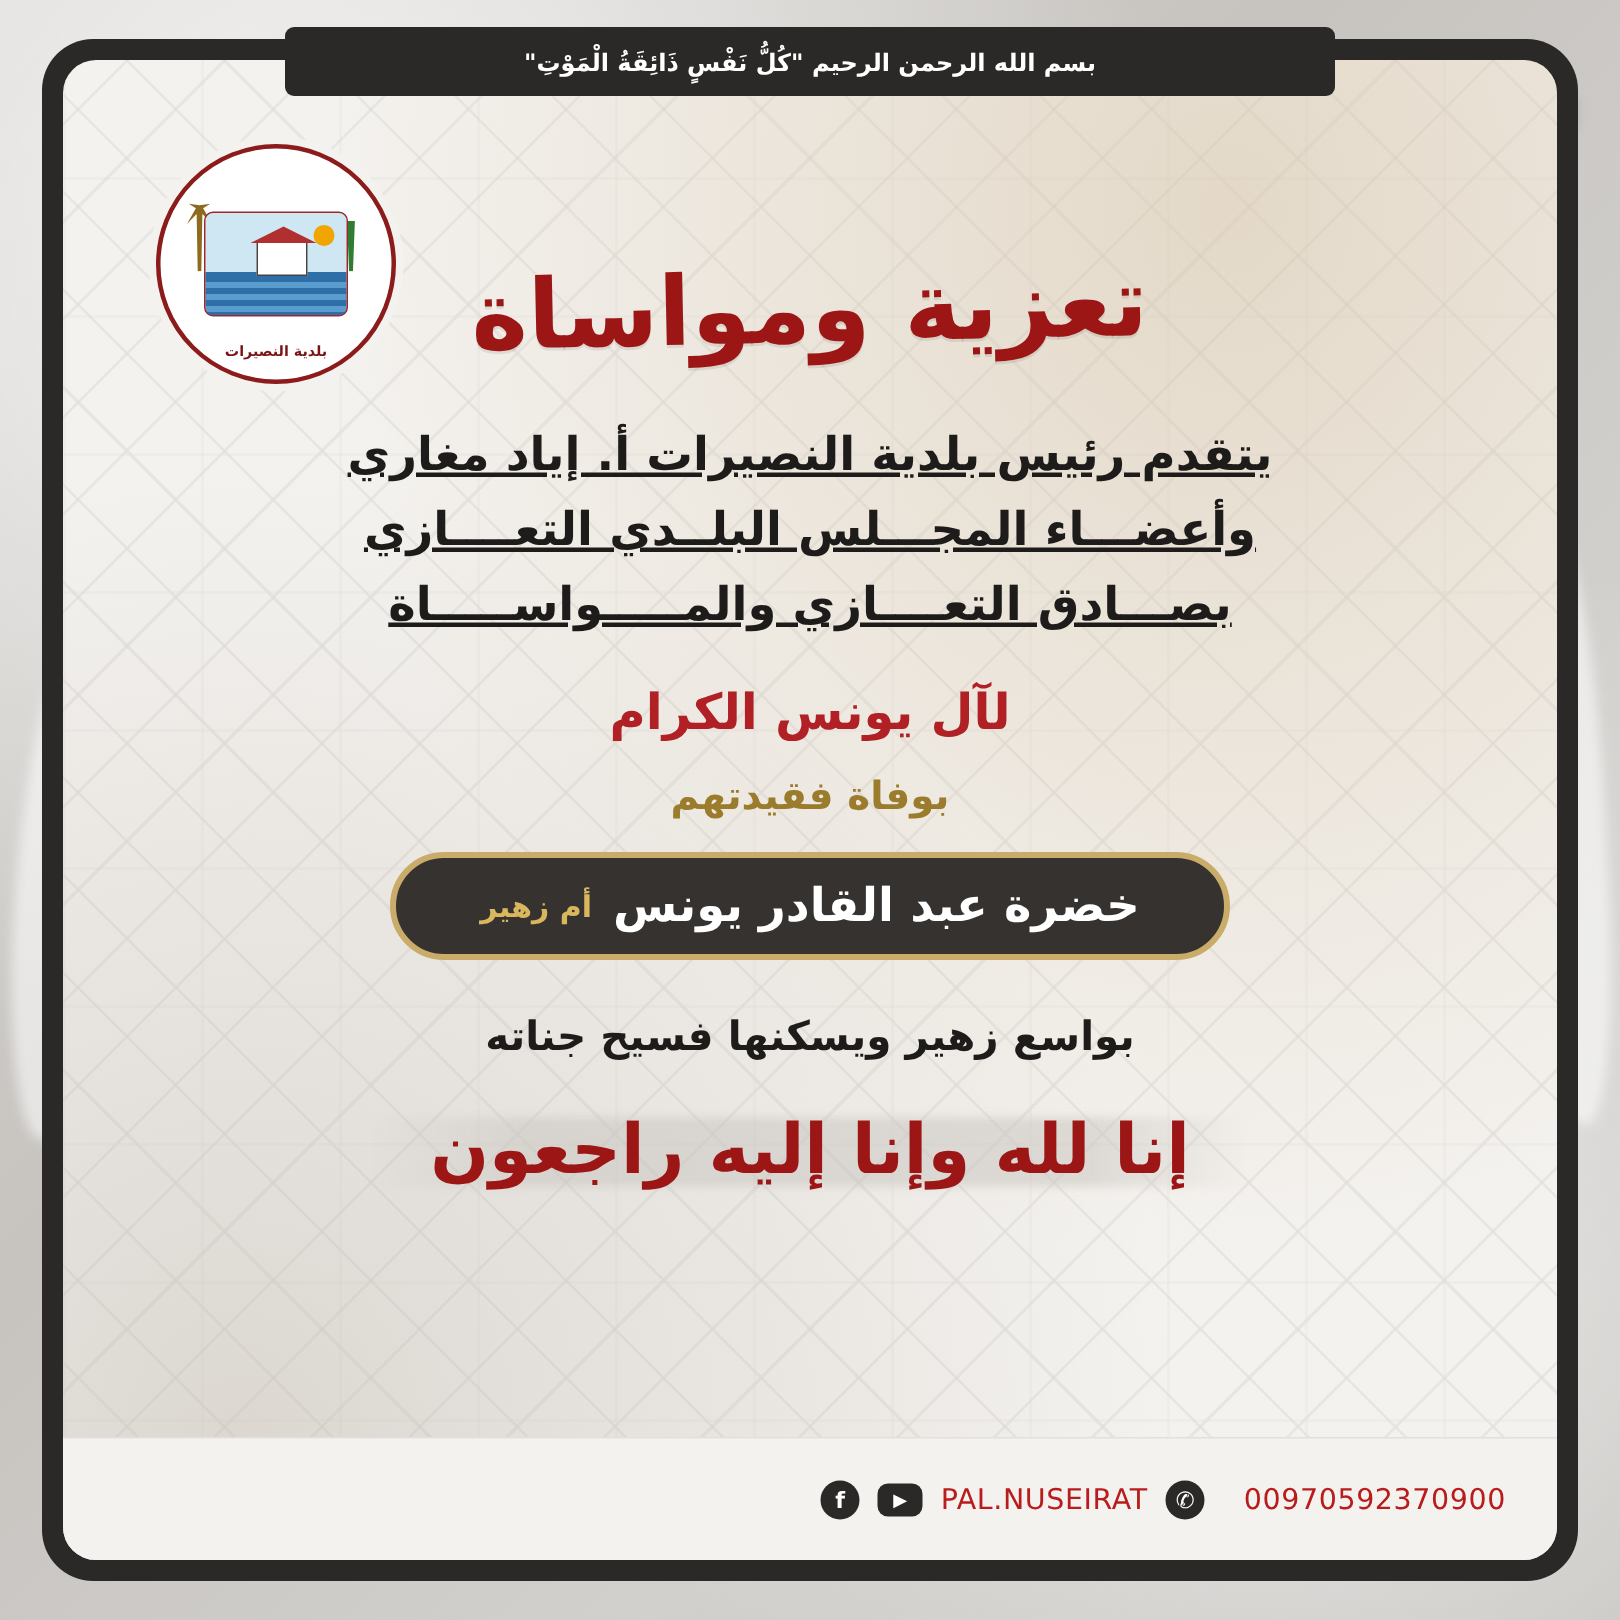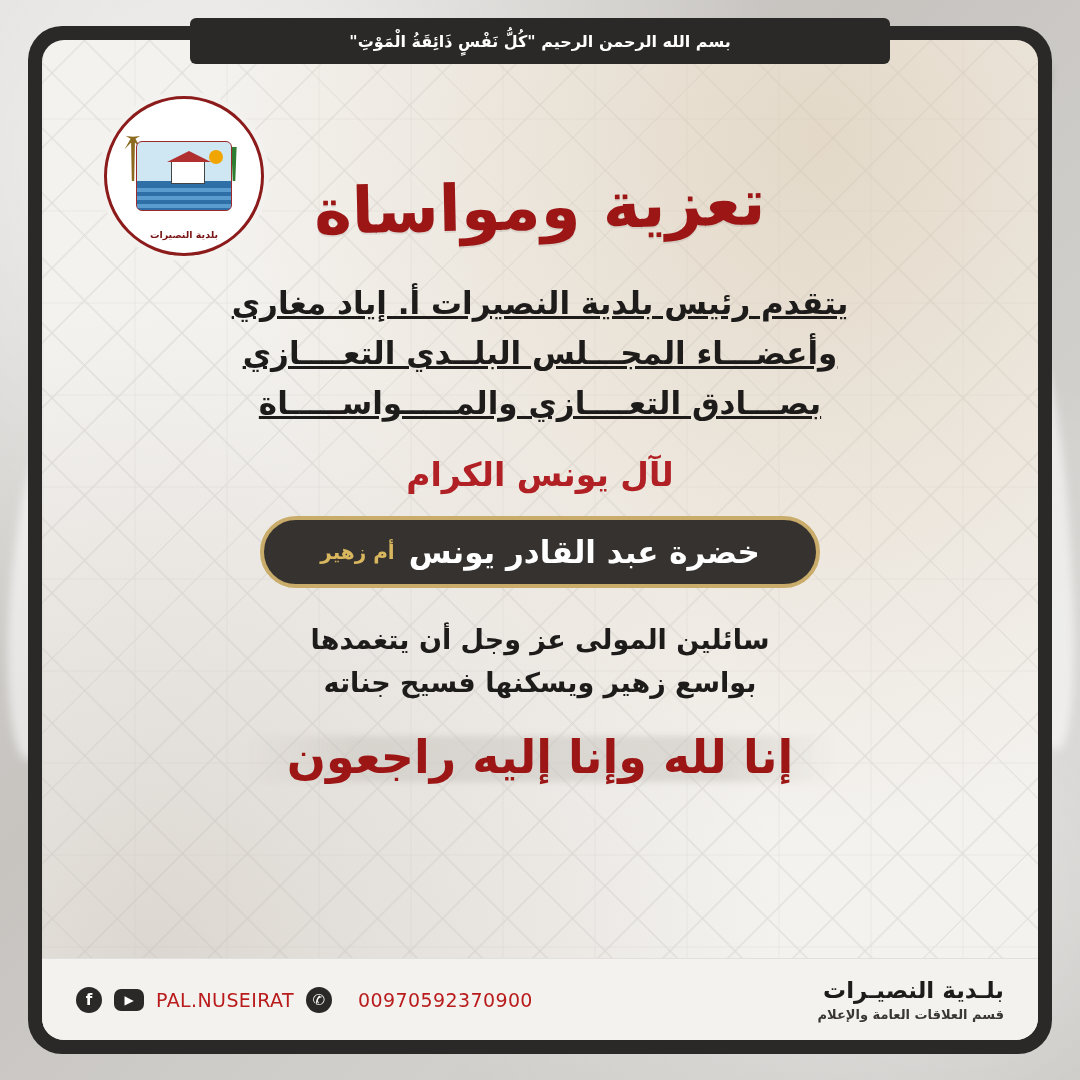--- a/index.html
+++ b/index.html
@@ -314,39 +314,35 @@
 
         <div id="headline">تعزية ومواساة</div>
 
         <div class="body-block">
           <div class="l1">يتقدم رئيس بلدية النصيرات أ. إياد مغاري</div>
           <div class="l2">وأعضـــاء المجـــلس البلــدي التعــــازي</div>
           <div class="l3">بصـــادق التعــــازي والمـــــواســـــاة</div>
         </div>
 
         <div class="family">لآل يونس الكرام</div>
+        <div class="forwho">بوفاة فقيدتهم</div>
 
         <div id="name-pill">
           <span class="pname">خضرة عبد القادر يونس</span>
           <span class="nick">أم زهير</span>
         </div>
 
         <div class="dua">
-          <div>سائلين المولى عز وجل أن يتغمدها</div>
           <div>بواسع زهير ويسكنها فسيح جناته</div>
         </div>
 
         <div id="inna">إنا لله وإنا إليه راجعون</div>
       </div>
 
       <div id="footer">
-        <div id="footer-right">
-          <div class="muni">بلـدية النصيـرات</div>
-          <div class="dept">قسم العلاقات العامة والإعلام</div>
-        </div>
         <div id="footer-left">
           <span class="sicon fb">f</span>
           <span class="sicon yt">▶</span>
           <span class="handle">PAL.NUSEIRAT</span>
           <span class="sicon wa">✆</span>
           <span class="phone">00970592370900</span>
         </div>
       </div>
 
     </div>

